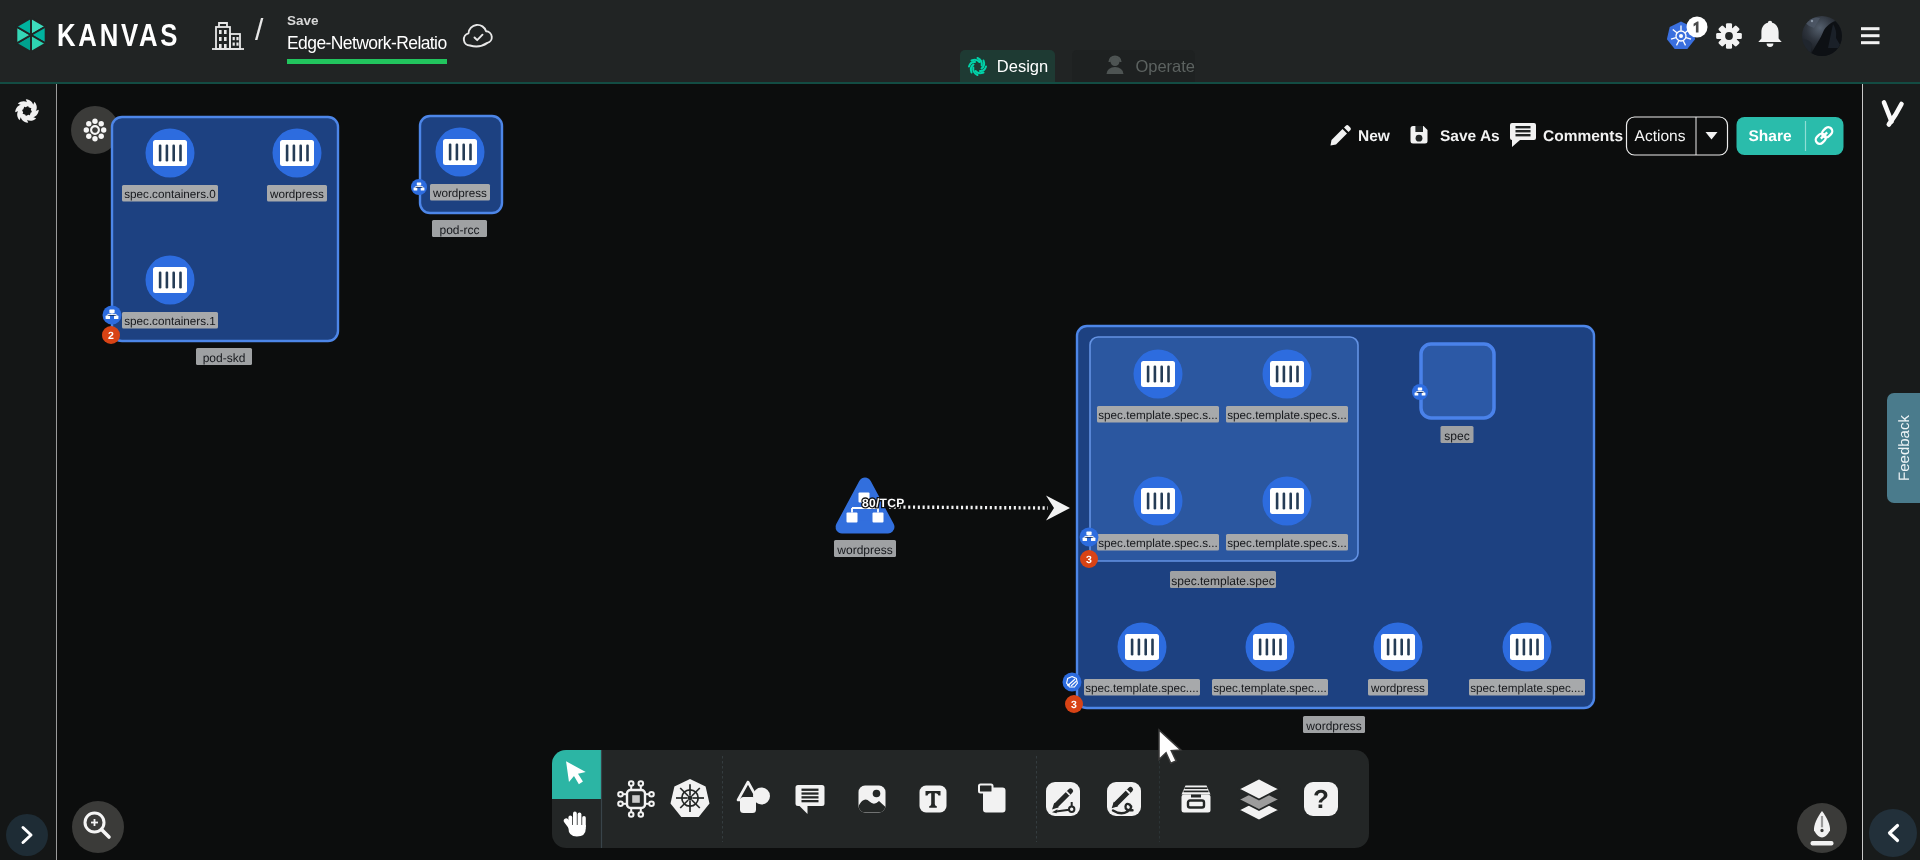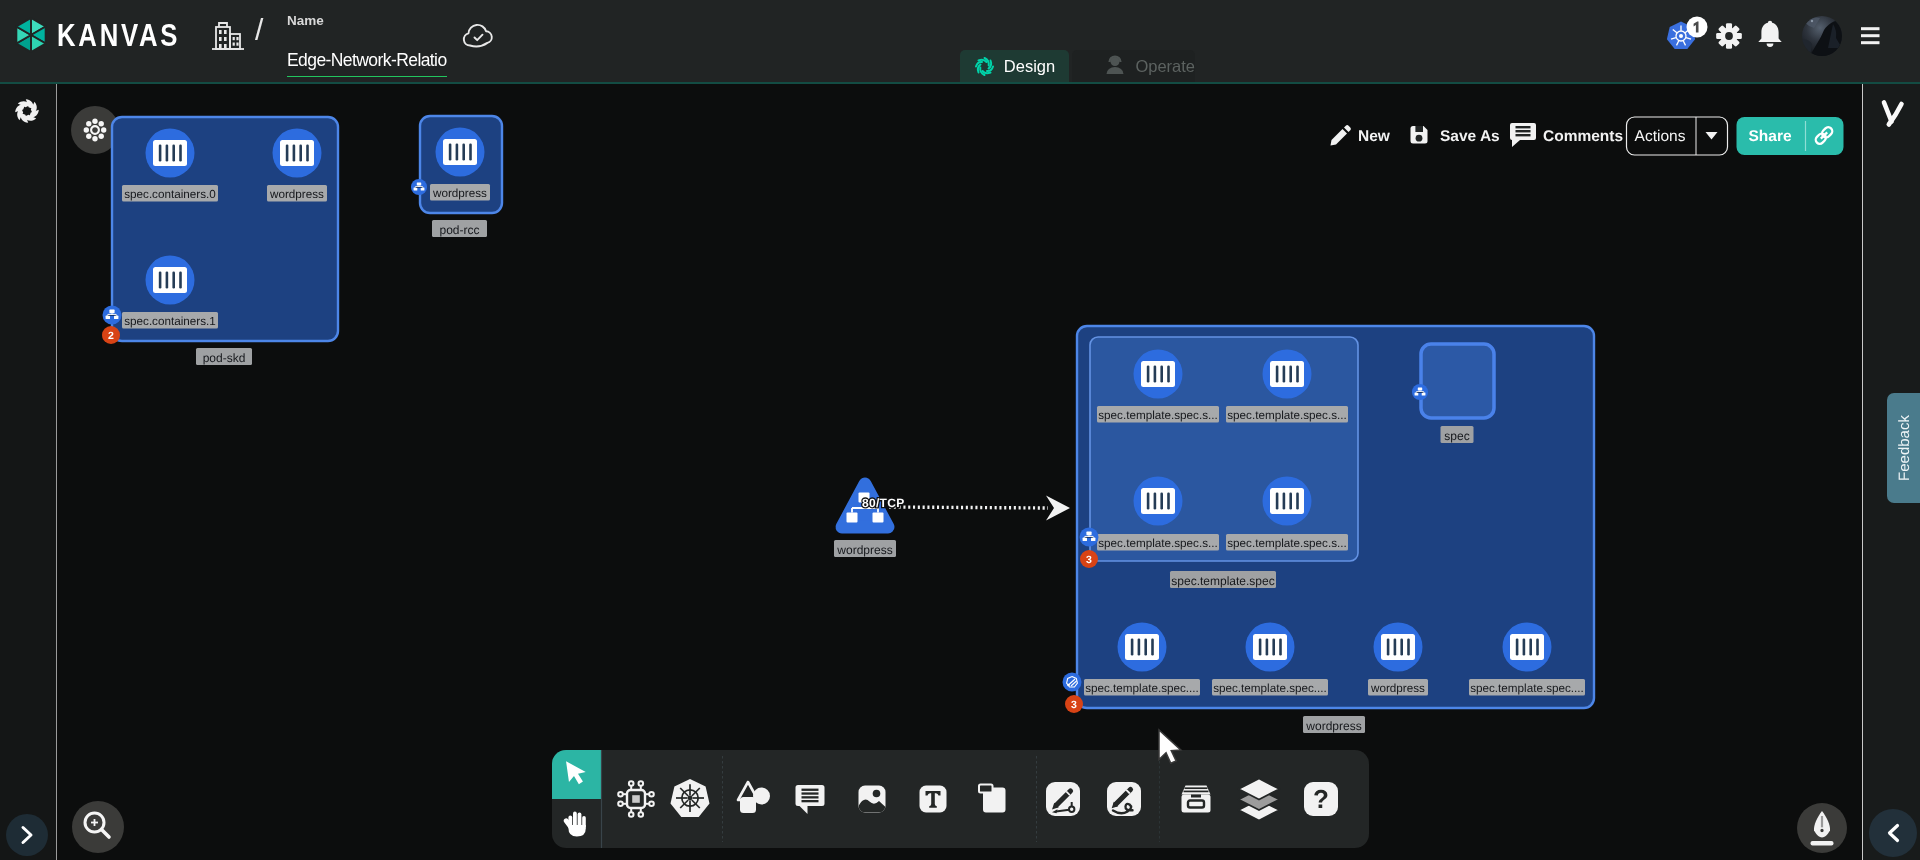--- a/index.html
+++ b/index.html
@@ -1,22 +1,22 @@
 <!DOCTYPE html>
 <html><head>
 <meta charset="utf-8">
 <style>
   html,body{margin:0;padding:0;width:1920px;height:860px;overflow:hidden;background:#0c0d0d;font-family:"Liberation Sans",sans-serif;}
   #header{position:absolute;left:0;top:0;width:1920px;height:82px;background:rgba(33,36,36,0.99);transform:translateZ(0);border-bottom:2px solid #134c43;}
   .brand{position:absolute;left:57px;top:18px;font-size:31px;font-weight:bold;color:#fff;letter-spacing:3.3px;transform:scaleX(0.83);transform-origin:left center;}
   .slash{position:absolute;left:255px;top:13px;font-size:30px;font-weight:300;color:#e8e8e8;}
   .namelbl{position:absolute;left:287px;top:13px;font-size:13.5px;font-weight:bold;color:#d8d8d8;}
-  .namefield{position:absolute;left:287px;top:33px;width:160px;font-size:17.5px;letter-spacing:-0.58px;color:#fff;border-bottom:1px solid #22c55e;padding-bottom:5px;white-space:nowrap;overflow:hidden;margin-top:17px;}
+  .namefield{position:absolute;left:287px;top:33px;width:160px;font-size:17.5px;letter-spacing:-0.58px;color:#fff;border-bottom:5px solid #22c55e;padding-bottom:5px;white-space:nowrap;overflow:hidden;}
   .tab{position:absolute;top:50px;height:32px;display:flex;align-items:center;gap:9px;font-size:16.5px;}
-  .tab.design{left:960px;width:109px;background:rgba(30,59,52,0.99);border-radius:5px 5px 0 0;color:#fff;padding-left:0;justify-content:center;}
+  .tab.design{left:960px;width:95px;background:rgba(30,59,52,0.99);border-radius:5px 5px 0 0;color:#fff;padding-left:0;justify-content:center;}
   .tab.operate{left:1072px;width:123px;background:rgba(30,33,33,0.99);border-radius:5px 5px 0 0;color:#5c6260;justify-content:flex-end;}
   svg{position:absolute;display:block;}
   svg text{text-rendering:geometricPrecision;}
   #canvas{left:0;top:84px;}
 </style>
 </head>
 <body>
 <div id="header">
   <svg width="1920" height="82" viewBox="0 0 1920 82" style="left:0;top:0">
 
@@ -115,21 +115,21 @@
     </g>
 
     <g fill="#f2f2f2">
       <rect x="1861" y="27.2" width="18.5" height="3"></rect>
       <rect x="1861" y="34.2" width="18.5" height="3"></rect>
       <rect x="1861" y="41.2" width="18.5" height="3"></rect>
     </g>
   </svg>
   <div class="brand">KANVAS</div>
   <div class="slash">/</div>
-  <div class="namelbl">Name</div>
+  <div class="namelbl">Save</div>
   <div class="namefield">Edge-Network-Relatio</div>
   <div class="tab design">
       <svg style="position:static" width="21" height="21" viewBox="0 0 21 21">
         <g transform="translate(10.5,10.5)" stroke="#00d3a9" stroke-width="2" fill="none" stroke-linecap="round">
           <path d="M0,-8.5 Q5,-6 4.2,-1"></path>
           <path d="M6,-6 Q8,-1 4,2"></path>
           <path d="M8.5,0 Q7,5 2.5,4.5"></path>
           <path d="M6,6 Q1,8 -2,4.5"></path>
           <path d="M0,8.5 Q-5,6 -4.2,1"></path>
           <path d="M-6,6 Q-8,1 -4,-2"></path>

